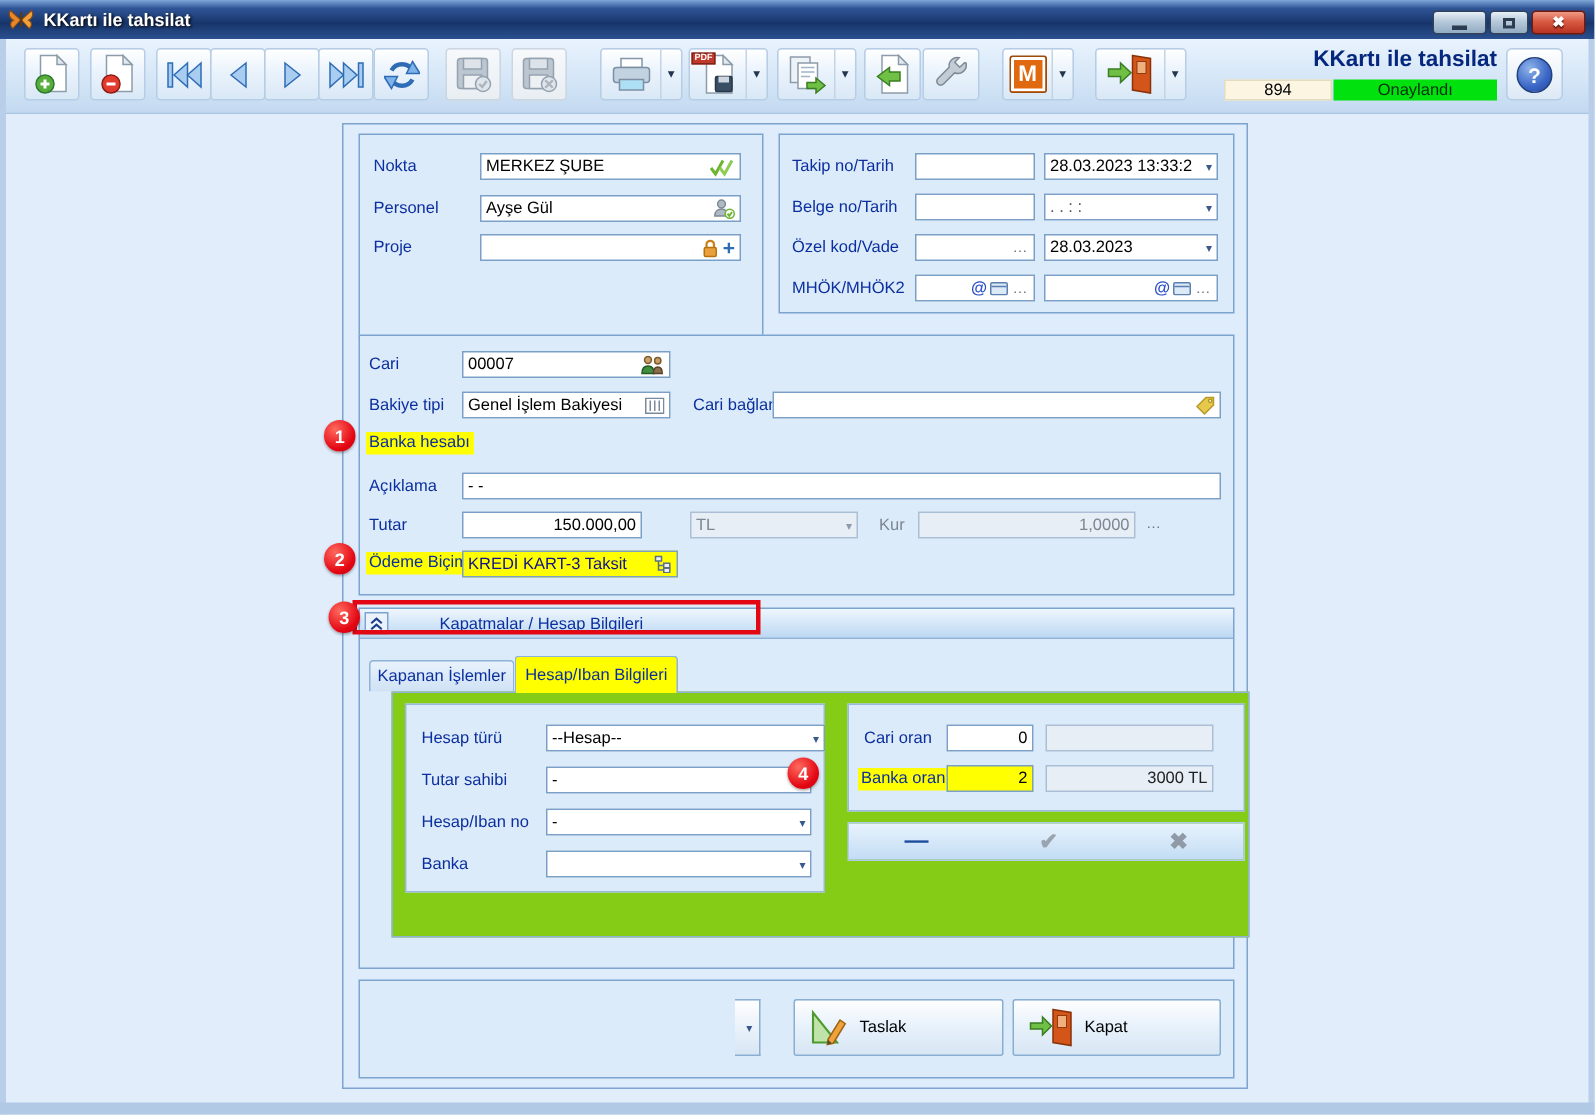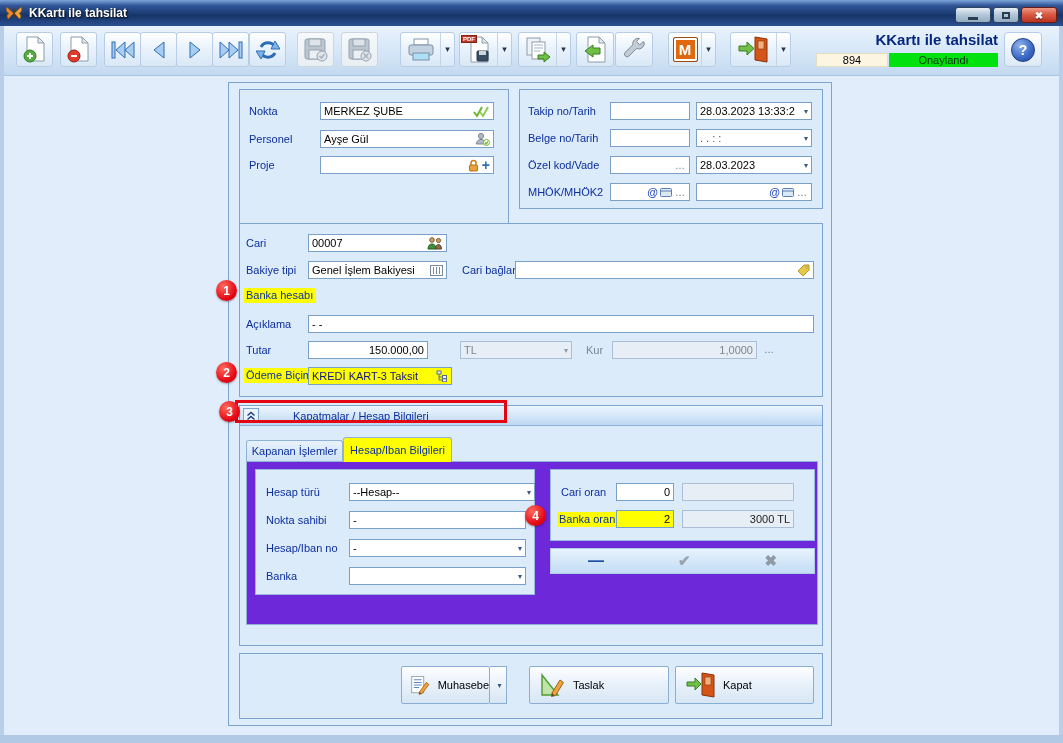--- a/index.html
+++ b/index.html
@@ -67,21 +67,21 @@
   
   .sec-header { position:absolute; left:0; top:0; width:100%; height:20px;
     background:linear-gradient(#eef6fe,#bcd8f2); border-bottom:1px solid #8fb2d6;
     display:flex; align-items:center; color:#0b2f9e; }
   .collapsebtn { width:16px; height:15px; margin:0 4px 0 3px; border:1px solid #7da3cf; background:#eaf2fb;
     display:flex; align-items:center; justify-content:center; }
   .tab { position:absolute; border:1px solid #8fb2d6; border-bottom:none; border-radius:3px 3px 0 0;
     display:flex; align-items:center; justify-content:center; color:#0b2f9e; font-size:11px; }
   .tab.inactive { background:linear-gradient(#e8f2fc,#cfe2f5); height:21px; top:34px; }
   .tab.active { background:#ffff00; height:25px; top:31px; z-index:2; }
-  .tabpanel { position:absolute; background:#6d28d9; border:1px solid #8fb2d6; }
+  .tabpanel { position:absolute; background:#84cc16; border:1px solid #8fb2d6;margin-left:15px; }
   .groupbox { position:absolute; background:#dcebfa; border:1px solid #9ab9dc; }
   .strip { position:absolute; background:linear-gradient(#e8f3fd,#c2dcf4); border:1px solid #b0cbe8;
     display:flex; align-items:center; justify-content:space-around; }
   .strip .sminus { color:#1b4d9e; font-weight:bold; font-size:16px; }
   .strip .scheck { color:#9aa4ae; font-weight:bold; font-size:15px; }
   .strip .scross { color:#8f9aa6; font-weight:bold; font-size:15px; }
 
   
   .bigbtn { position:absolute; top:12px; height:38px; border:1px solid #8aaed2; border-radius:2px;
     background:linear-gradient(#fefeff,#e9f2fb 45%,#d7e6f4); display:flex; align-items:center; color:#000; }
@@ -452,21 +452,21 @@
 
       <div class="tabpanel" style="left:6px;top:55px;width:572px;height:164px">
 
         <div class="groupbox" style="left:8px;top:7px;width:280px;height:126px">
           <span class="lbl" style="left:10px;top:16px">Hesap türü</span>
           <div class="field" style="left:93px;top:13px;width:186px">
             <span>--Hesap--</span>
             <span class="spacer"></span>
               <span class="carr">▾</span>
           </div>
-          <span class="lbl" style="left:10px;top:44px">Nokta sahibi</span>
+          <span class="lbl" style="left:10px;top:44px">Tutar sahibi</span>
           <div class="field" style="left:93px;top:41px;width:177px">
             <span>-</span>
           </div>
           <span class="lbl" style="left:10px;top:72px">Hesap/Iban no</span>
           <div class="field" style="left:93px;top:69px;width:177px">
             <span>-</span>
             <span class="spacer"></span>
               <span class="carr">▾</span>
           </div>
           <span class="lbl" style="left:10px;top:100px">Banka</span>
@@ -496,29 +496,20 @@
 
         <div class="strip" style="left:303px;top:86px;width:265px;height:26px">
           <span class="sminus">—</span>
           <span class="scheck">✔</span>
           <span class="scross">✖</span>
         </div>
       </div>
     </div>
 
     <div class="panel" style="left:10px;top:570px;width:584px;height:66px">
-      <div class="bigbtn" style="left:161px;width:89px">
-        <svg width="24" height="24" viewBox="0 0 24 24" style="margin-left:8px">
-          <rect x="2" y="2" width="14" height="19" fill="#fff" stroke="#8d9caa"></rect>
-          <path d="M4.5 6h9M4.5 9h9M4.5 12h9M4.5 15h6" stroke="#5b87c6" stroke-width="1.2"></path>
-          <polygon points="11,20 19,9 22,11.5 14,22 10.5,22.8" fill="#f0a33c" stroke="#9c6410"></polygon>
-          <polygon points="11,20 10.5,22.8 13.2,22" fill="#5a4a32"></polygon>
-        </svg>
-        <span class="cap">Muhasebe</span>
-      </div>
       <div class="bigdrop" style="left:250px">
         <span class="carr">▾</span>
       </div>
 
       <div class="bigbtn" style="left:289px;width:140px">
         <svg width="26" height="25" viewBox="0 0 26 25" style="margin-left:10px">
           <polygon points="2,22 2,2 18,22" fill="#bfe3a8" stroke="#4f9a2e" stroke-width="1.4"></polygon>
           <polygon points="12,20 20,7 23.5,9.5 15.5,22.5 11.5,23.4" fill="#f0a33c" stroke="#9c6410"></polygon>
           <polygon points="12,20 11.5,23.4 14.6,22.6" fill="#5a4a32"></polygon>
         </svg>

